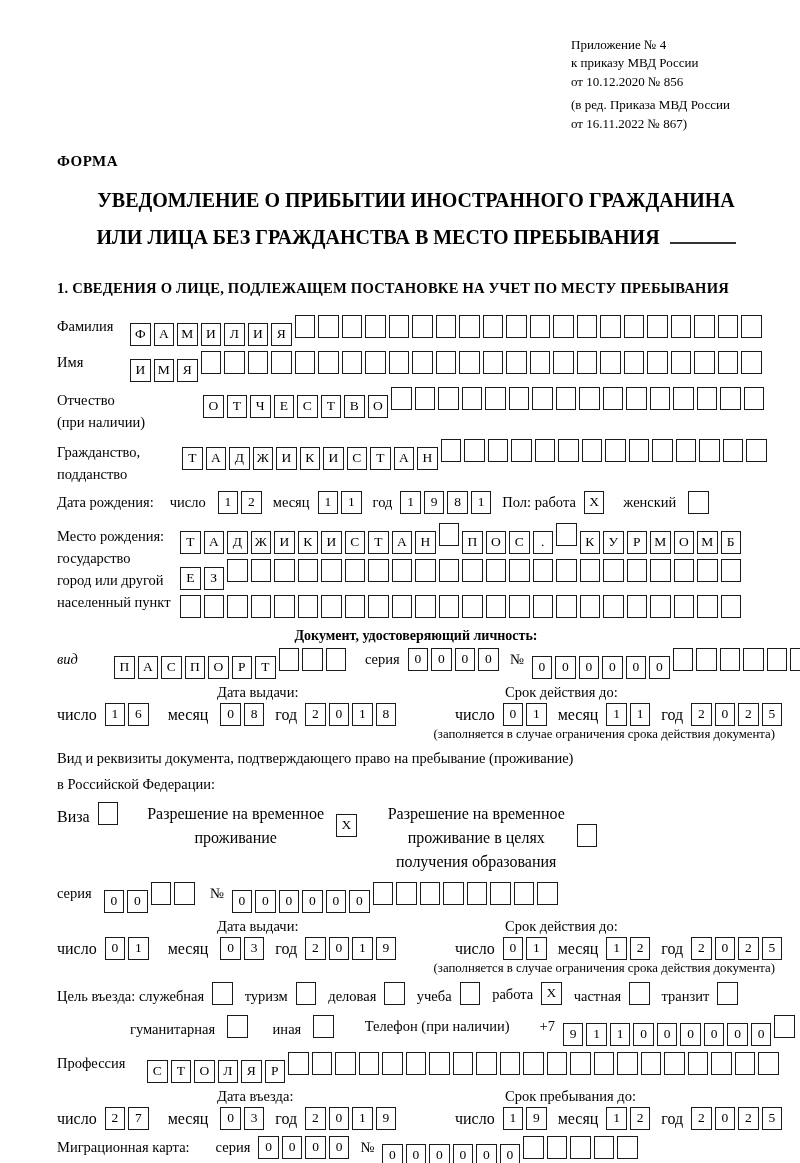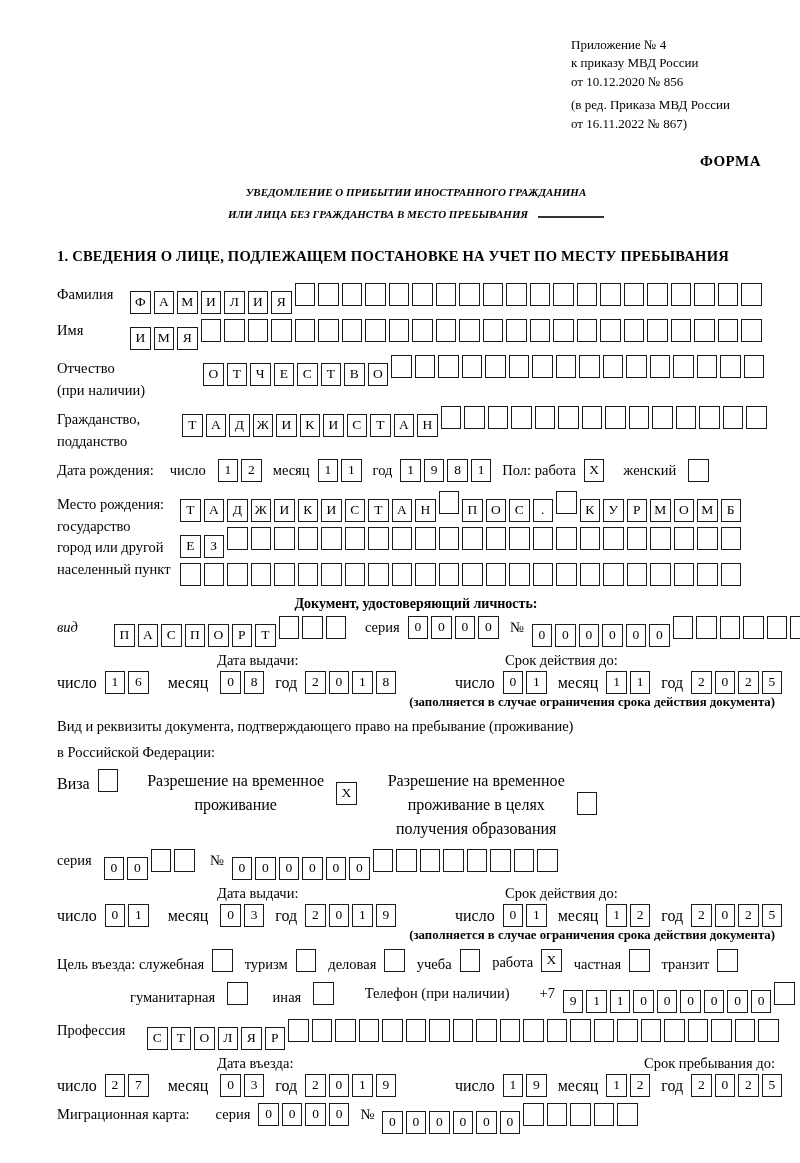--- a/index.html
+++ b/index.html
@@ -1,42 +1,42 @@
 <!DOCTYPE html>
 <html><head>
 <meta charset="utf-8">
 <style>
   html,body{margin:0;padding:0;background:#fff;}
   body{width:800px;height:1163px;color:#000;font-family:"Liberation Serif",serif;overflow:hidden;}
   .page{padding:36px 25px 0 57px;box-sizing:border-box;width:800px;}
   .annex{width:190px;margin-left:auto;margin-right:14px;font-size:13px;line-height:1.42;}
   .annex .gap{margin-top:5px;}
-  .forma{ text-align:right;margin-right:14px;margin-top:20px;font-weight:bold;font-size:15px;letter-spacing:.5px;}
-  .title{text-align:center;font-weight:bold;font-size:11px;margin-top:12px;line-height:1.85;font-style:italic;}
+  .forma{ margin-right:14px;margin-top:20px;font-weight:bold;font-size:15px;letter-spacing:.5px;}
+  .title{text-align:center;font-weight:bold;font-size:20px;margin-top:12px;line-height:1.85;}
   .title-underline{display:inline-block;width:66px;border-bottom:2px solid #333;height:13px;margin-left:10px;}
   .section1{font-weight:bold;font-size:14.6px;margin-top:24px;margin-bottom:18px;letter-spacing:.2px;}
   .row{display:flex;align-items:flex-start;margin-bottom:5px;font-size:14.5px;}
   .lbl{padding-top:3px;white-space:nowrap;}
   .sub{font-size:14.5px;line-height:1.5;}
   .boxes{white-space:nowrap;}
   .box{display:inline-block;box-sizing:border-box;width:20.5px;height:23px;border:1.6px solid #1b1b1b;margin-right:3px;text-align:center;font-size:13.5px;line-height:20px;background:#fff;}
   .w73{flex:0 0 73px;}
   .w146{flex:0 0 146px;}
   .w125{flex:0 0 125px;}
   .w123{flex:0 0 123px;}
   .w57{flex:0 0 57px;font-style:italic;}
   .stack{display:flex;flex-direction:column;gap:5px;}
   .docheader{text-align:center;font-weight:bold;font-size:14px;margin:6px 0 4px 0;}
   .dategrp{display:flex;margin-bottom:2px;}
   .col-l{flex:0 0 398px;display:flex;align-items:flex-start;}
   .col-r{display:flex;align-items:flex-start;}
   .datelabels{display:flex;font-size:14.5px;margin-bottom:2px;}
   .dl-l{flex:0 0 398px;padding-left:160px;box-sizing:border-box;}
   .dl-r{padding-left:50px;}
-  .note{font-size:12.8px;text-align:right;margin:-1px 0 6px 0;font-weight:bold;}
+  .note{font-size:12.8px;text-align:right;margin:-1px 0 6px 0;}
   .mr8{margin-right:8px;} .mr12{margin-right:12px;} .mr16{margin-right:16px;}
   .pair{display:flex;align-items:center;}
   .ctr{text-align:center;line-height:1.5;}
   .visarow{display:flex;align-items:flex-start;margin:4px 0 6px 0;}
   .purpose .pair{margin-right:9px;}
 </style>
 </head>
 <body>
 
 <div class="page">
@@ -253,21 +253,21 @@
     <span class="lbl" style="margin-right:30px;">Телефон (при наличии)</span>
     <span class="lbl mr8">+7</span>
     <span class="boxes"><span class="box">9</span><span class="box">1</span><span class="box">1</span><span class="box">0</span><span class="box">0</span><span class="box">0</span><span class="box">0</span><span class="box">0</span><span class="box">0</span><span class="box"></span></span>
   </div>
 
   <div class="row" style="margin-top:6px;">
     <span class="lbl w73" style="flex-basis:90px;">Профессия</span>
     <span class="boxes"><span class="box">С</span><span class="box">Т</span><span class="box">О</span><span class="box">Л</span><span class="box">Я</span><span class="box">Р</span><span class="box"></span><span class="box"></span><span class="box"></span><span class="box"></span><span class="box"></span><span class="box"></span><span class="box"></span><span class="box"></span><span class="box"></span><span class="box"></span><span class="box"></span><span class="box"></span><span class="box"></span><span class="box"></span><span class="box"></span><span class="box"></span><span class="box"></span><span class="box"></span><span class="box"></span><span class="box"></span><span class="box"></span></span>
   </div>
 
-  <div class="datelabels" style="justify-content:space-between;">
+  <div class="datelabels" style="">
     <span class="dl-l">Дата въезда:</span>
     <span class="dl-r">Срок пребывания до:</span>
   </div>
 
   <div class="dategrp">
     <span class="col-l">
       <span class="lbl mr8">число</span>
       <span class="boxes mr16"><span class="box">2</span><span class="box">7</span></span>
       <span class="lbl mr12">месяц</span>
       <span class="boxes mr8"><span class="box">0</span><span class="box">3</span></span>

